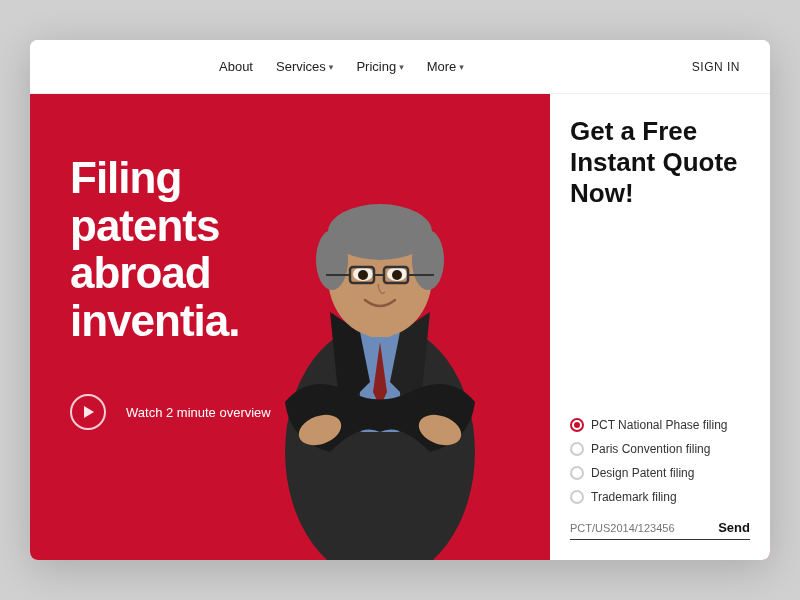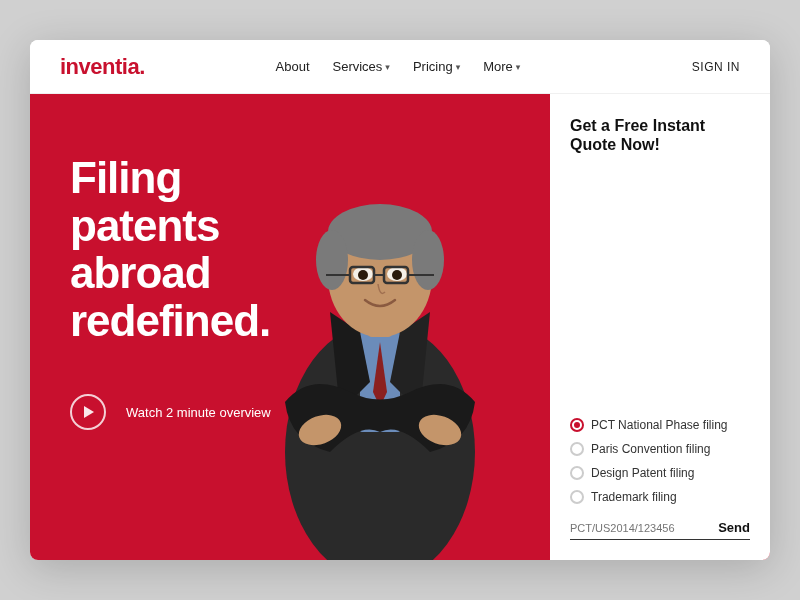--- a/index.html
+++ b/index.html
@@ -164,21 +164,21 @@
       width: 220px;
       height: 100%;
       background: #fff;
       z-index: 3;
       padding: 22px 20px 20px 20px;
       display: flex;
       flex-direction: column;
     }
 
     .quote-title {
-      font-size: 16px;
+      font-size: 26px;
       font-weight: 900;
       color: #111;
       line-height: 1.2;
       margin-bottom: 20px;
     }
 
     .radio-group {
       display: flex;
       flex-direction: column;
       gap: 10px;
@@ -242,23 +242,20 @@
       cursor: pointer;
       margin-left: 6px;
     }
   </style>
 </head>
 <body>
 
 <div class="browser-window">
 
   <nav class="navbar">
-    <div class="logo">
-      <span>inventia</span><span style="color:#c8102e;">.</span>
-    </div>
 
     <div class="nav-links">
       <a href="#">
         <span>About</span>
       </a>
       <a href="#">
         <span>Services</span>
         <span class="caret">▾</span>
       </a>
       <a href="#">
@@ -274,21 +271,21 @@
     <div class="nav-sign-in">SIGN IN</div>
   </nav>
 
   <div class="hero">
 
     <div class="hero-left">
       <div class="hero-headline">
         <div>Filing</div>
         <div>patents</div>
         <div>abroad</div>
-        <div>redefined.</div>
+        <div>inventia.</div>
       </div>
 
       <div class="watch-btn">
         <div class="play-circle">
           <div class="play-triangle"></div>
         </div>
         <span>Watch 2 minute overview</span>
       </div>
     </div>
 

